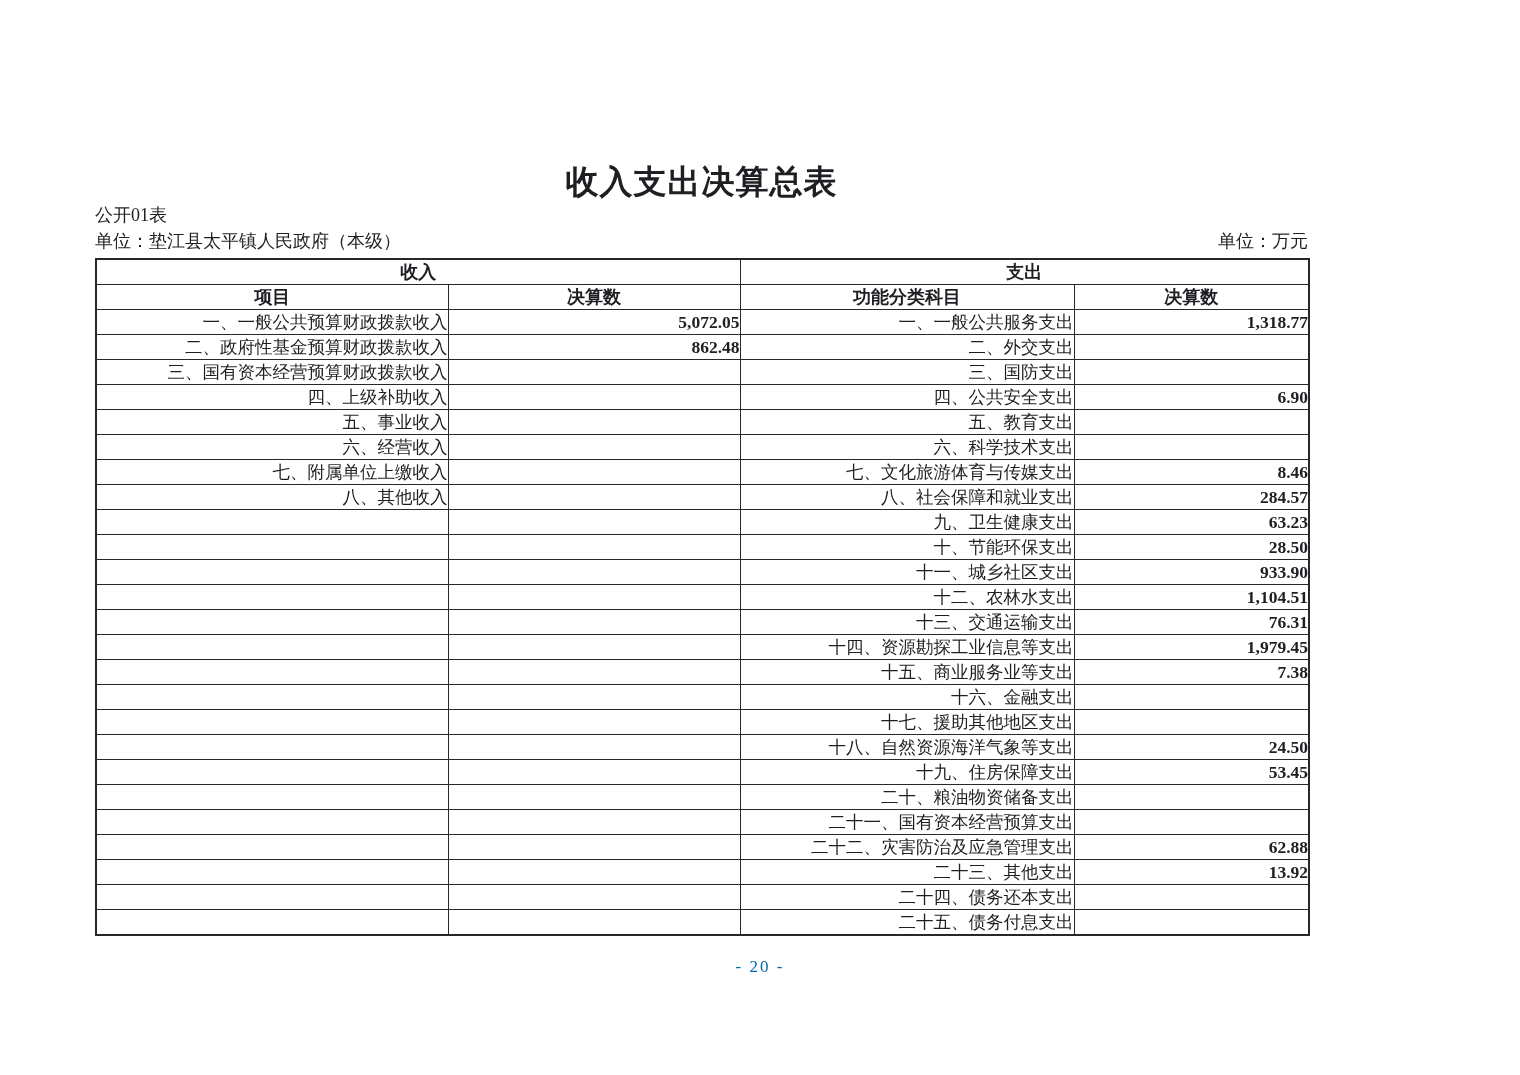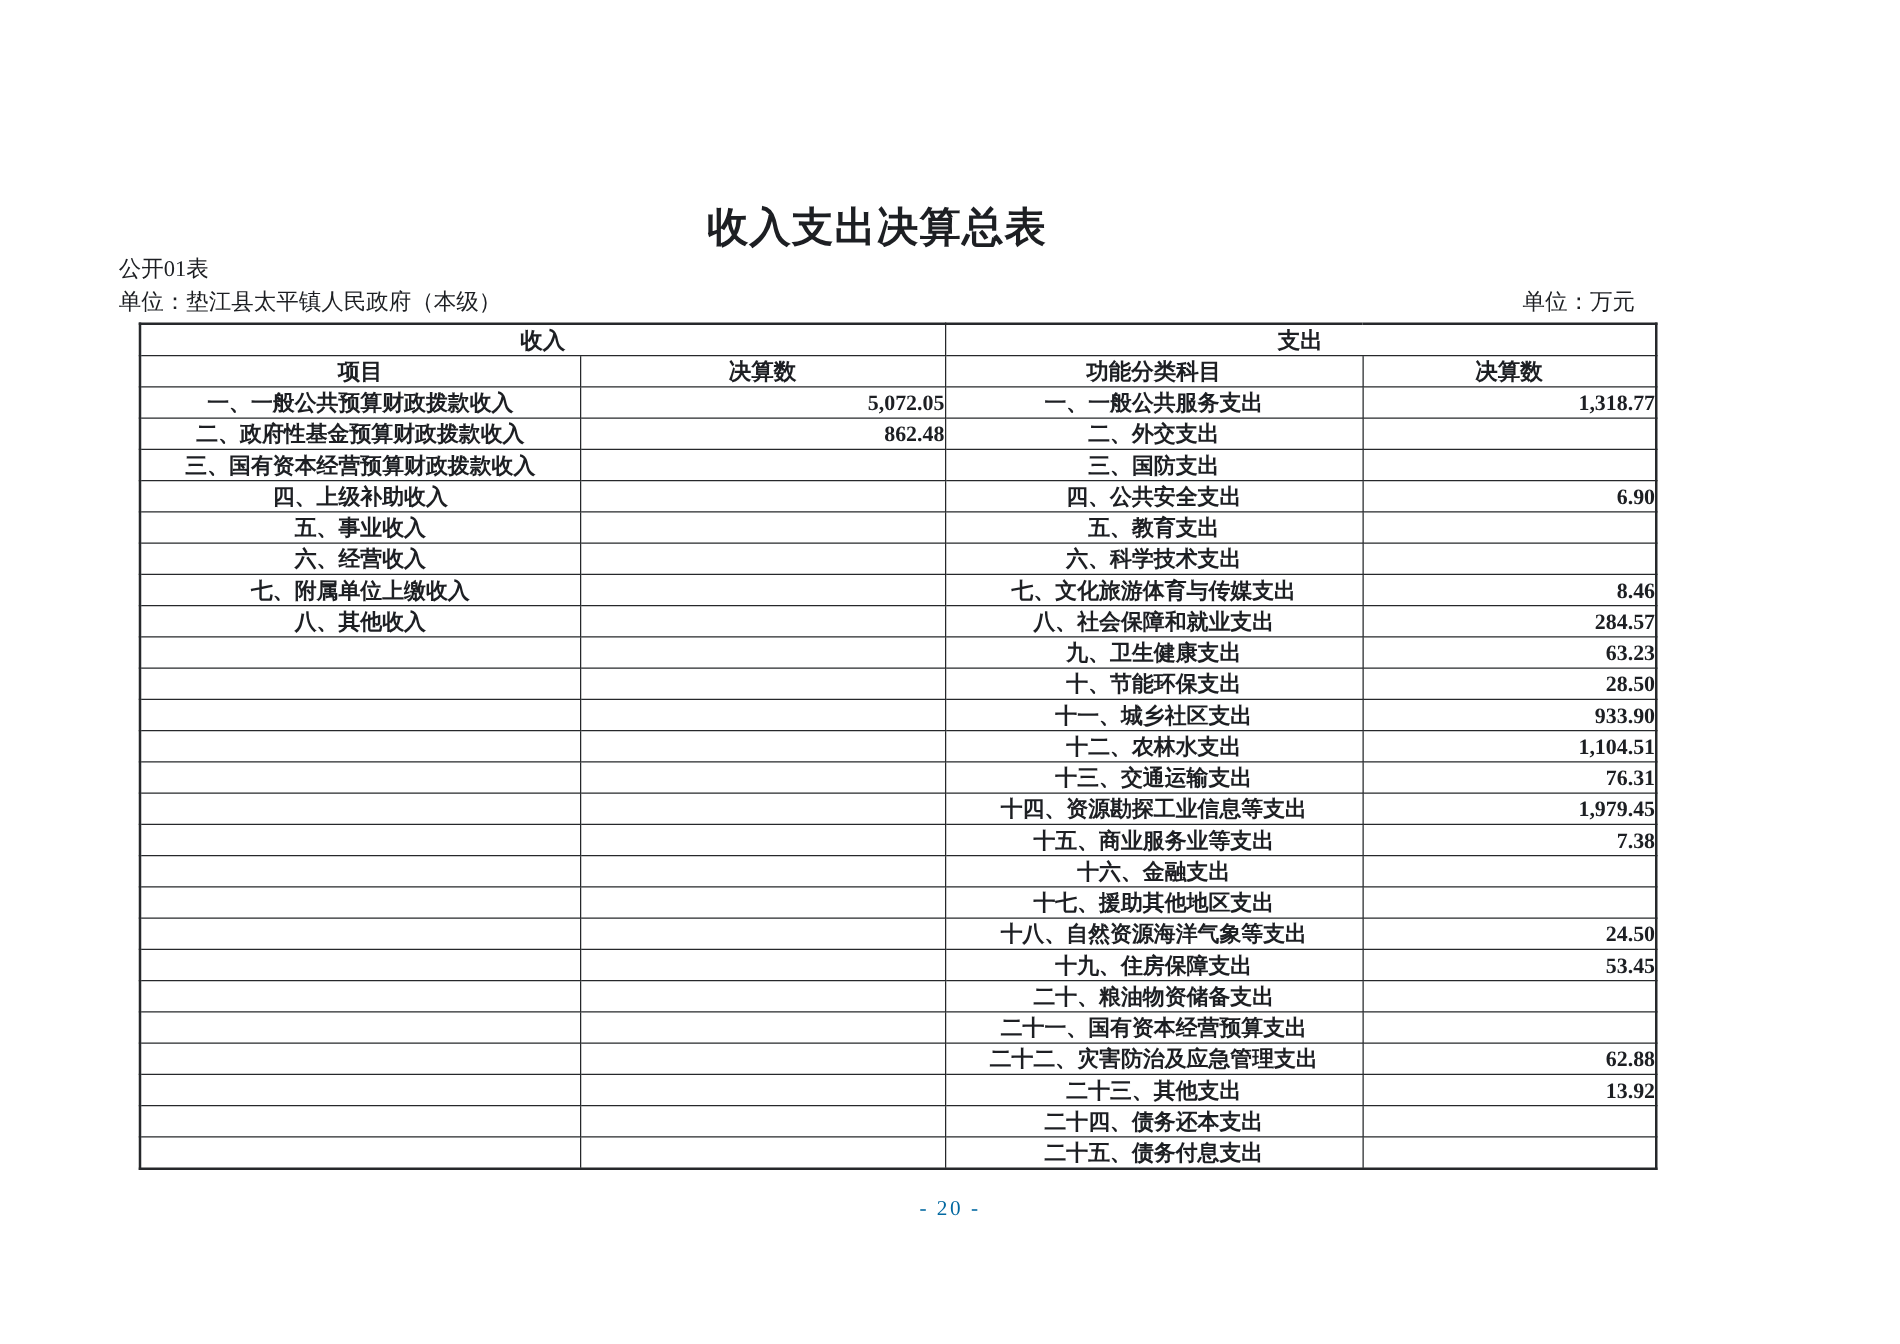--- a/index.html
+++ b/index.html
@@ -43,34 +43,33 @@
     line-height: 24px;
   }
   table.summary {
     position: absolute;
     left: 95px;
     top: 258px;
     width: 1213px;
     border-collapse: collapse;
     table-layout: fixed;
     font-size: 17.5px;
-    margin-left: 16px;
   }
   table.summary td, table.summary th {
     border: 1.4px solid #26282b;
     padding: 0;
     overflow: hidden;
     white-space: nowrap;
     vertical-align: middle;
   }
   table.summary { border: 2px solid #26282b; }
   tr.group-header th { height: 21px; font-size: 18px; font-weight: bold; text-align: center; }
   tr.col-header th   { height: 24px; font-size: 18px; font-weight: bold; text-align: center; }
   tr.data-row td { height: 22.7px; }
-  td.item-cell  { font-weight: bold; padding-left: 4px; text-align: center; }
+  td.item-cell  { font-weight: normal; padding-left: 4px; text-align: right; }
   td.value-cell { padding-right: 6px; text-align: right; font-weight: bold; }
   .page-number {
     position: absolute;
     left: 0;
     top: 957px;
     width: 1520px;
     text-align: center;
     font-size: 17px;
     color: #0369a1;
     letter-spacing: 2px;

